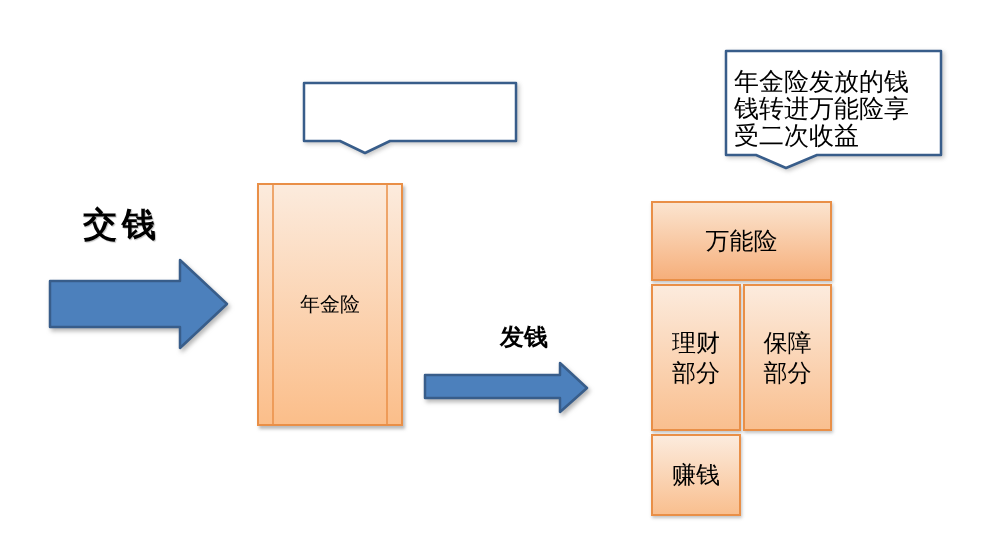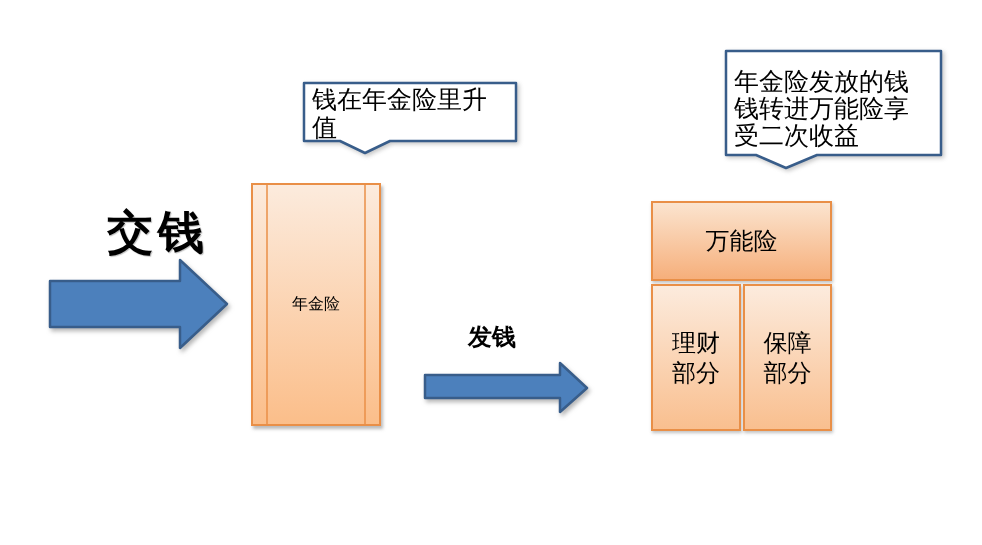--- a/index.html
+++ b/index.html
@@ -9,24 +9,23 @@
     background: #ffffff;
     overflow: hidden;
     font-family: "Liberation Sans", sans-serif;
     color: #000;
   }
   .abs { position: absolute; }
 
   
   .pay-label {
     left: 83px; top: 202px;
-    font-size: 46px; font-weight: bold;
+    font-size: 34px; font-weight: bold;
     letter-spacing: 5px;
     text-shadow: 1px 1px 1px rgba(0,0,0,0.25);
-    margin-left: 24px;
   }
 
   
   .arrow-svg { overflow: visible; filter: drop-shadow(2px 3px 2px rgba(110,110,110,0.5)); }
   .arrow1 { left: 46px; top: 255px; width: 186px; height: 96px; }
   .arrow2 { left: 422px; top: 359px; width: 170px; height: 58px; }
   .arrow-shape {
     fill: var(--arrow-fill, #4C80BC);
     stroke: var(--arrow-stroke, #385D8A);
     stroke-width: 2.5;
@@ -45,40 +44,40 @@
   }
   .callout-text {
     font-size: 25px; line-height: 28px;
     white-space: pre-line;
   }
   .callout1-text { left: 312px; top: 85px; width: 200px; }
   .callout2-text { left: 734px; top: 68px; width: 204px; line-height: 27px; }
 
   
   .annuity-box {
-    left: 251px; top: 183px; width: 130px; height: 243px;
+    left: 257px; top: 183px; width: 146px; height: 243px;
     box-sizing: border-box;
     border: 2px solid var(--orange-border, #E98F47);
     background: linear-gradient(180deg, var(--cell-top, #FCEBDD) 0%, #FBBE8A 100%);
     box-shadow: 2px 3px 3px rgba(120,120,120,0.5);
     display: flex; align-items: center; justify-content: center;
-    font-size: 16px;
+    font-size: 20px;
   }
   .inner-line {
     position: absolute; top: 0; bottom: 0; width: 2px;
     background: var(--orange-border, #E98F47);
     opacity: 0.75;
   }
   .inner-line.left  { left: 13px; }
   .inner-line.right { right: 13px; }
 
   
   .distribute-label {
     left: 468px; top: 321px; width: 80px;
-    text-align: left;
+    text-align: right;
     font-size: 24px; font-weight: bold;
   }
 
   
   .universal-table {
     left: 651px; top: 201px; width: 181px;
     display: grid;
     grid-template-columns: 90px 89px;
     grid-template-rows: 80px 147px 82px;
     gap: 3px 2px;
@@ -109,22 +108,20 @@
 
   <div class="abs pay-label">交钱</div>
 
   <svg class="abs arrow-svg arrow1" viewBox="0 0 186 96">
     <polygon class="arrow-shape" points="4,26 134,26 134,5 181,49 134,93 134,72 4,72"></polygon>
   </svg>
 
   <svg class="abs callout-svg callout1-svg" viewBox="0 0 220 78">
     <polygon class="callout-shape" points="4,4 216,4 216,62 90,62 65,74 40,62 4,62"></polygon>
   </svg>
-  <div class="abs callout-text callout1-text">钱在年金险里升
-值</div>
 
   <div class="abs annuity-box">
     <div class="inner-line left"></div>
     <div class="inner-line right"></div>
     <span>年金险</span>
   </div>
 
   <div class="abs distribute-label">发钱</div>
 
   <svg class="abs arrow-svg arrow2" viewBox="0 0 170 58">
@@ -137,15 +134,16 @@
   <div class="abs callout-text callout2-text">年金险发放的钱
 钱转进万能险享
 受二次收益</div>
 
   <div class="abs universal-table">
     <div class="cell header">万能险</div>
     <div class="cell">理财
 部分</div>
     <div class="cell">保障
 部分</div>
+    <div class="cell">赚钱</div>
   </div>
 
 </div>
 
 </body></html>

